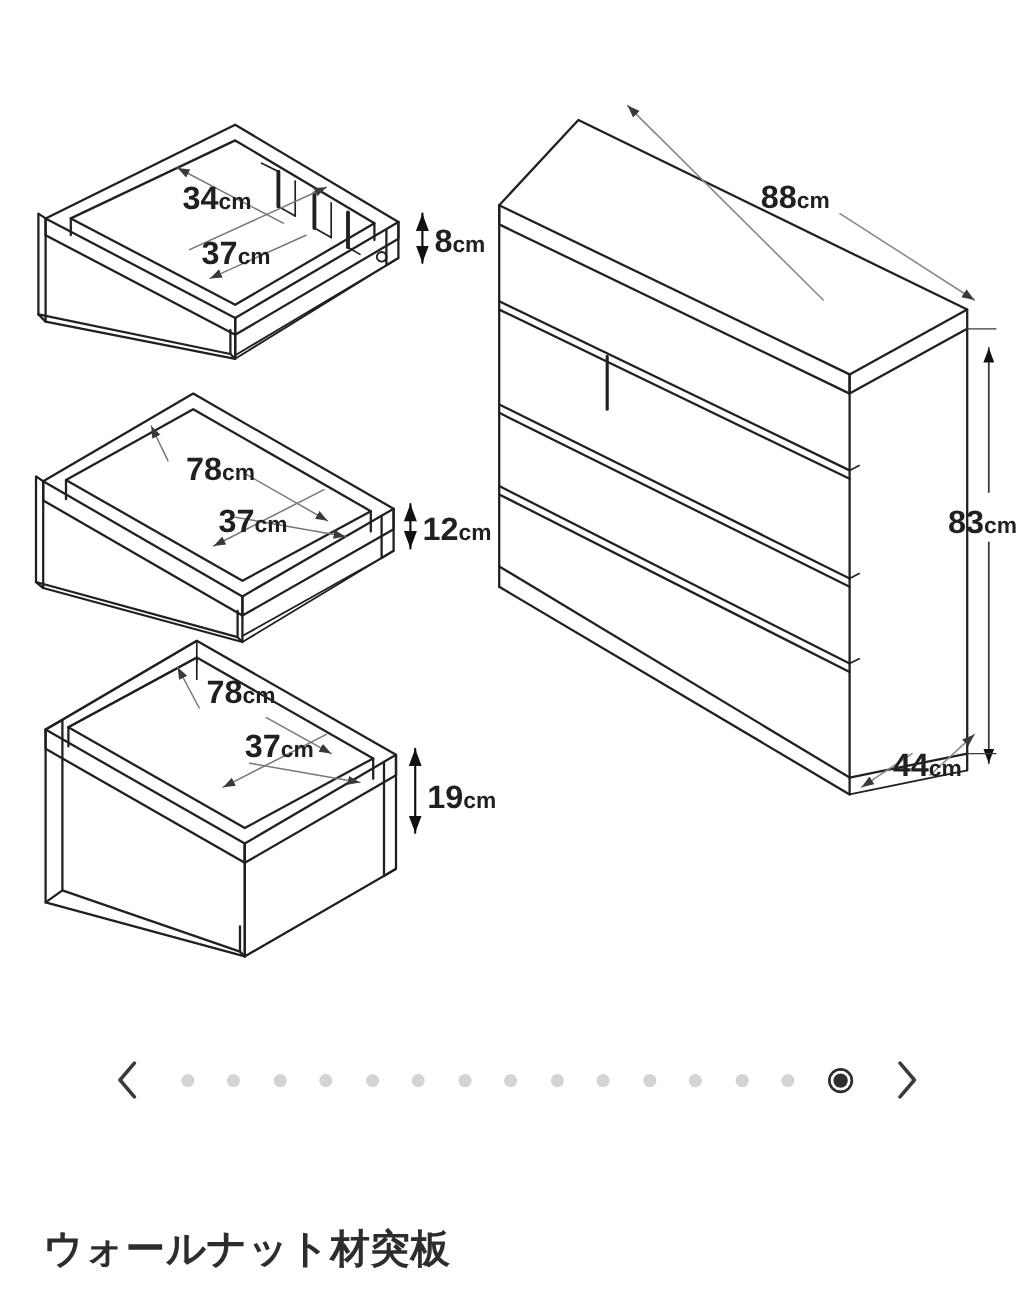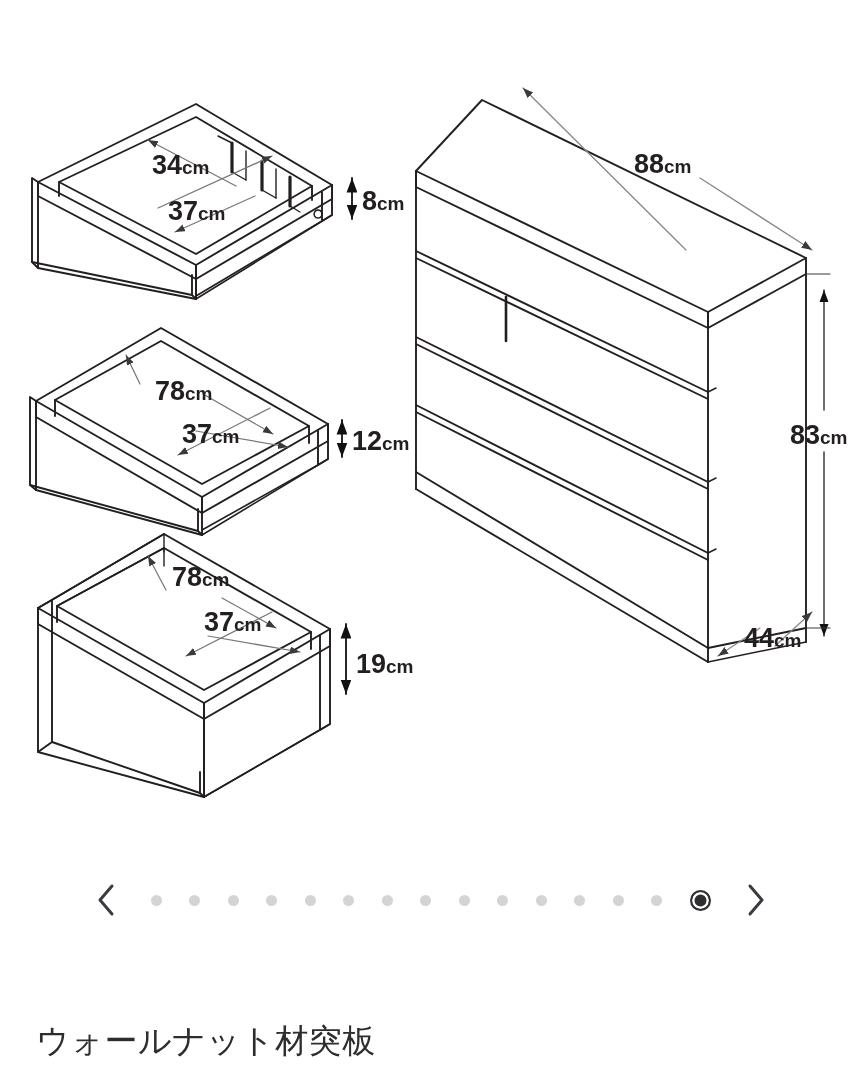--- a/index.html
+++ b/index.html
@@ -102,21 +102,21 @@
     align-items: center;
     font-size: 33px;
     letter-spacing: 0.5px;
     color: #2d2d2d;
     white-space: nowrap;
   }
   #caption-label {
     font-weight: 700;
   }
   #caption-value {
-    font-weight: 400;
+    font-weight: 700;
     text-align: right;
   }
 </style>
 </head>
 <body>
 
 <div id="page">
 
   <div id="diagram-area">
     <svg id="diagram-svg" viewBox="0 0 861 840" xmlns="http://www.w3.org/2000/svg">

